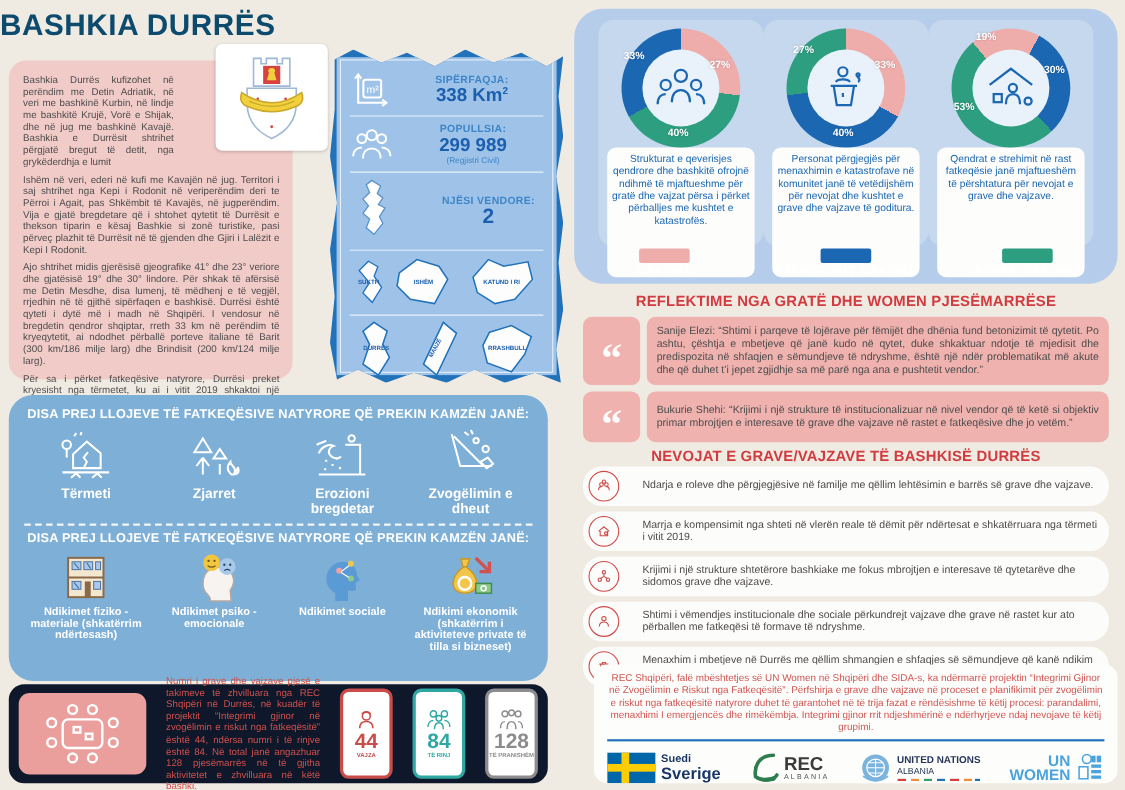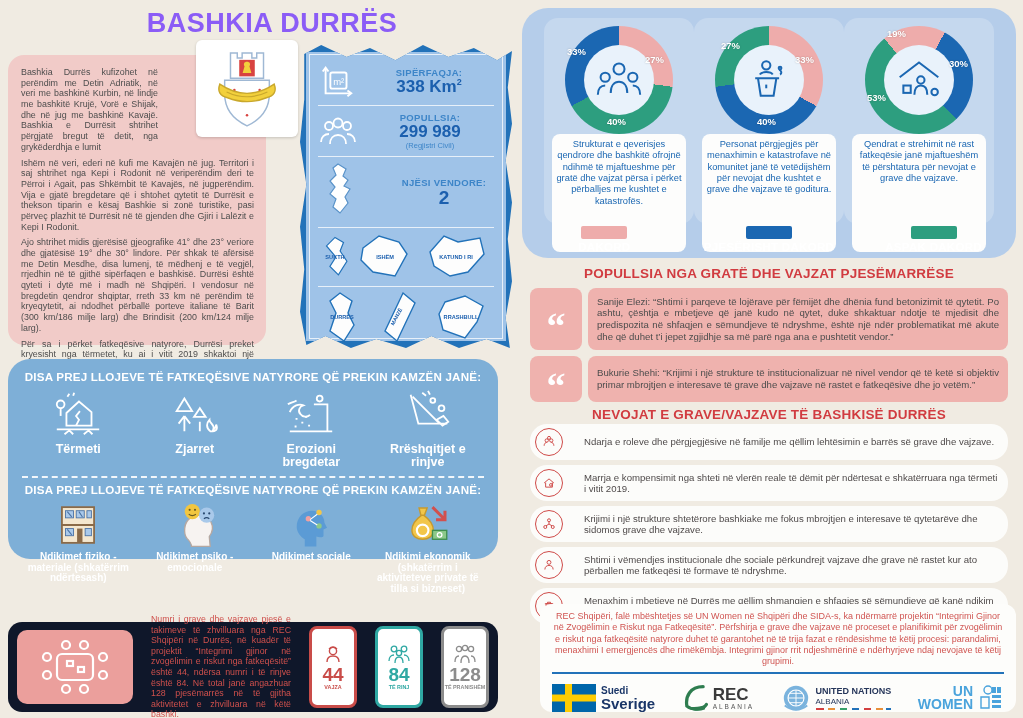--- a/index.html
+++ b/index.html
@@ -1,20 +1,20 @@
 <!DOCTYPE html>
 <html><head>
 <meta charset="utf-8">
 <style>
   html,body{margin:0;padding:0;}
   body{width:1023px;height:718px;overflow:hidden;background:#f0ebe2;
        font-family:"Liberation Sans","DejaVu Sans",sans-serif;position:relative;}
   .abs{position:absolute;}
   
-  .main-title{left:16px;top:8px;width:512px;text-align:center;color:#8b5cf6;
+  .main-title{left:0;top:8px;width:512px;text-align:left;color:#0c4a6e;
               font-size:27px;font-weight:bold;letter-spacing:.5px;}
   .intro-box{left:8px;top:55px;width:258px;height:290px;background:#f1cbc8;
              border-radius:16px;padding:12px 12px 10px 13px;box-sizing:border-box;
              color:#4d4d4d;font-size:8.9px;line-height:1.2;text-align:justify;}
   .intro-box p{margin:0 0 5px 0;}
   .crest-spacer{float:right;width:96px;height:78px;margin:-4px -6px 4px 6px;}
   .crest-card{left:196px;top:40px;width:102px;height:97px;background:#ffffff;
               border-radius:6px;box-shadow:0 1px 3px rgba(0,0,0,.18);
               display:flex;align-items:center;justify-content:center;}
   
@@ -30,21 +30,21 @@
   .stat-value{color:#1b5fae;font-size:17px;font-weight:bold;line-height:1.05;}
   .stat-note{color:#3d85c8;font-size:7.5px;}
   .map-div{border-top:1.5px solid rgba(255,255,255,.75);margin:2px 0;}
   .region-row{display:flex;align-items:center;justify-content:space-between;
               padding:2px 0;height:52px;}
   .region{position:relative;}
   .region svg{display:block;}
   .region-label{position:absolute;left:0;right:0;top:50%;transform:translateY(-50%);
      text-align:center;font-size:5.6px;font-weight:bold;color:#1b5fae;line-height:1.1;}
   
-  .disaster-box{left:8px;top:359px;width:490px;height:200px;background:#7eafd7;
+  .disaster-box{left:8px;top:359px;width:490px;height:260px;background:#7eafd7;
                 border-radius:22px;padding:9px 12px;box-sizing:border-box;}
   .d-title{color:#fff;font-size:11.6px;font-weight:bold;text-align:center;
            letter-spacing:.2px;margin:2px 0 4px 0;}
   .icon-row{display:flex;justify-content:space-around;align-items:flex-start;}
   .icon-col{width:110px;text-align:center;}
   .icon-col svg{display:block;margin:0 auto;}
   .icon-cap{color:#fff;font-weight:bold;font-size:12.5px;line-height:1.05;margin-top:2px;}
   .icon-cap.small{font-size:10px;}
   .dash-div{border-top:2px dashed rgba(255,255,255,.9);margin:7px 2px 5px 2px;}
   
@@ -263,21 +263,21 @@
     </div>
     <div class="icon-col">
       <svg width="56" height="54" viewBox="0 0 56 56" fill="none" stroke="#fff" stroke-width="1.9">
         <path d="M10 8 l8 30 h30"></path>
           <path d="M12 10 l28 28"></path>
         <circle cx="33" cy="14" r="2.5"></circle>
           <circle cx="42" cy="22" r="3"></circle>
         <path d="M37 34 l7-4 5 6 -6 4 Z"></path>
           <path d="M22 6 l4 3 M28 4 l2 4"></path>
       </svg>
-      <div class="icon-cap">Rrëshqitjet e rinjve</div>
+      <div class="icon-cap">Zvogëlimin e dheut</div>
     </div>
   </div>
   <div class="dash-div"></div>
   <div class="d-title">DISA PREJ LLOJEVE TË FATKEQËSIVE NATYRORE QË PREKIN KAMZËN JANË:</div>
   <div class="icon-row">
     <div class="icon-col">
       <svg width="52" height="50" viewBox="0 0 56 56">
         <rect x="10" y="8" width="36" height="40" fill="#f4e7cf" stroke="#8a6a48" stroke-width="2"></rect>
         <path d="M10 28 h36" stroke="#8a6a48" stroke-width="2"></path>
         <rect x="14" y="12" width="9" height="8" fill="#a9c9ea" stroke="#4a72a5"></rect>
@@ -446,21 +446,21 @@
       <div class="legend-swatch" style="background: rgb(27, 103, 178);"></div>
       <div class="legend-label">PJESËRISHT DAKORD</div>
     </div>
     <div class="legend-item">
       <div class="legend-swatch" style="background: rgb(45, 158, 127);"></div>
       <div class="legend-label">ASPAK DAKORD</div>
     </div>
   </div>
 </div>
 
-<div class="abs sec-title" style="top:266px;">POPULLSIA NGA GRATË DHE VAJZAT PJESËMARRËSE</div>
+<div class="abs sec-title" style="top:266px;">REFLEKTIME NGA GRATË DHE WOMEN PJESËMARRËSE</div>
 
 <div class="abs quote-row" style="top:288px;height:62px;">
   <div class="quote-mark">“</div>
   <div class="quote-text">
       <span>Sanije Elezi: “Shtimi i parqeve të lojërave për fëmijët dhe dhënia fund betonizimit të qytetit. Po ashtu, çështja e mbetjeve që janë kudo në qytet, duke shkaktuar ndotje të mjedisit dhe predispozita në shfaqjen e sëmundjeve të ndryshme, është një ndër problematikat më akute dhe që duhet t’i jepet zgjidhje sa më parë nga ana e pushtetit vendor.”</span>
     </div>
 </div>
 <div class="abs quote-row" style="top:356px;height:46px;">
   <div class="quote-mark">“</div>
   <div class="quote-text">

